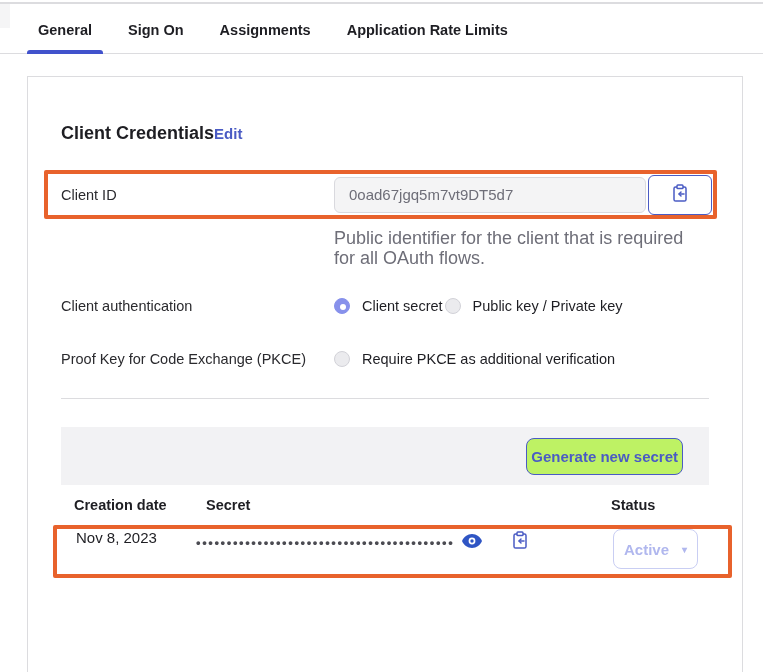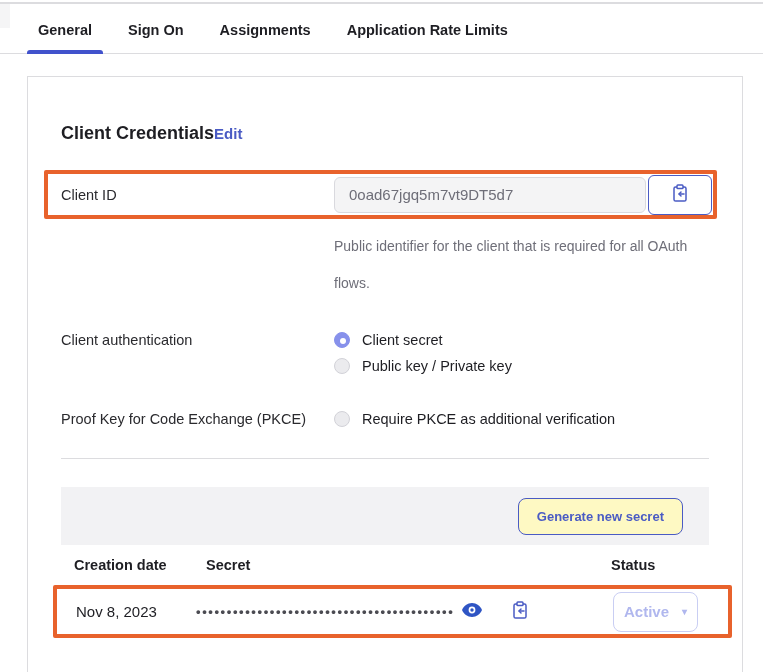--- a/index.html
+++ b/index.html
@@ -35,53 +35,53 @@
 
   .form-label { flex:0 0 273px; font-size:14.5px; color:#2a2a2e; }
   .field-wrap { display:flex; align-items:center; }
   .text-field { width:312px; height:36px; line-height:34px; background:#f4f4f5;
     border:1px solid #d9d9de; border-radius:6px; padding:0 14px; font-size:15px;
     color:#6e6e78; white-space:nowrap; overflow:hidden; }
   .copy-btn { width:64px; height:40px; margin-left:2px; background:#fff;
     border:1px solid #4a5bc4; border-radius:6px; display:flex; align-items:center;
     justify-content:center; cursor:pointer; }
 
-  .help-text { margin:9px 0 0 273px; width:372px; font-size:14px; line-height:37px;
+  .help-text { margin:9px 0 0 273px; width:372px; font-size:18px; line-height:20px;
     color:#6e6e78; }
 
   .form-section { display:flex; margin-top:30px; }
   .pkce-section { margin-top:37px; }
-  .choice-group { display:flex; flex-direction:column; gap:10px; }
+  .choice-group { display:flex; flex-direction:row; gap:2px; }
   .choice { display:flex; align-items:center; gap:12px; font-size:14.5px;
     color:#1e1e23; cursor:pointer; }
   .radio { width:16px; height:16px; border-radius:50%; background:#ebebee;
     border:1px solid #d2d2d8; flex:0 0 16px; position:relative; }
   .radio.selected { background:#8791eb; border-color:#8791eb; }
   .radio.selected::after { content:""; position:absolute; left:5px; top:5px;
     width:6px; height:6px; border-radius:50%; background:#fff; }
 
   .divider { border:none; border-top:1px solid #dcdcdf; margin-top:31px; }
 
   .secrets-title { margin-top:34px; font-size:15px; font-weight:700;
     letter-spacing:.2px; }
 
   
   .table { margin-top:28px; }
   .table-toolbar { background:#f2f2f4; height:58px; display:flex;
     align-items:center; justify-content:flex-end; padding-right:26px; }
-  .generate-btn { height:37px; padding:0 18px; background:#fef9c3;
+  .generate-btn { height:37px; padding:0 4px; background:#bef264;
     border:1px solid #4a5bc4; border-radius:8px; color:#4a5bc4; font-weight:700;
-    font-size:13px; cursor:pointer; font-family:inherit; }
+    font-size:15px; cursor:pointer; font-family:inherit; }
 
   .table-header { display:flex; align-items:center; height:40px; padding-left:13px;
     font-weight:700; font-size:14.5px;gap:12px; }
   .col1 { width:120px; } .col2 { flex:1; } .col3 { width:98px; }
 
   .hl-row2 { margin-left:-8px; width:679px; }
-  .table-row { display:flex; align-items:center; height:45px; padding:0 30px 0 19px;
+  .table-row { display:flex; align-items:flex-start; height:45px; padding:0 30px 0 19px;
     background:#fff; font-size:15px; }
   .secret-cell { display:flex; align-items:center; }
   .dots { font-size:13px; font-weight:700; letter-spacing:1.6px; color:#4b4b52;
     line-height:1; }
   .icon-btn { background:none; border:none; cursor:pointer; display:flex;
     align-items:center; padding:2px; }
   .eye-btn { margin-left:6px; }
   .clip-btn { margin-left:26px; }
   .status-btn { margin-left:auto; width:85px; height:40px; background:#fff;
     border:1.5px solid #c9cef3; border-radius:8px; color:#b0b7ee; font-weight:700;

